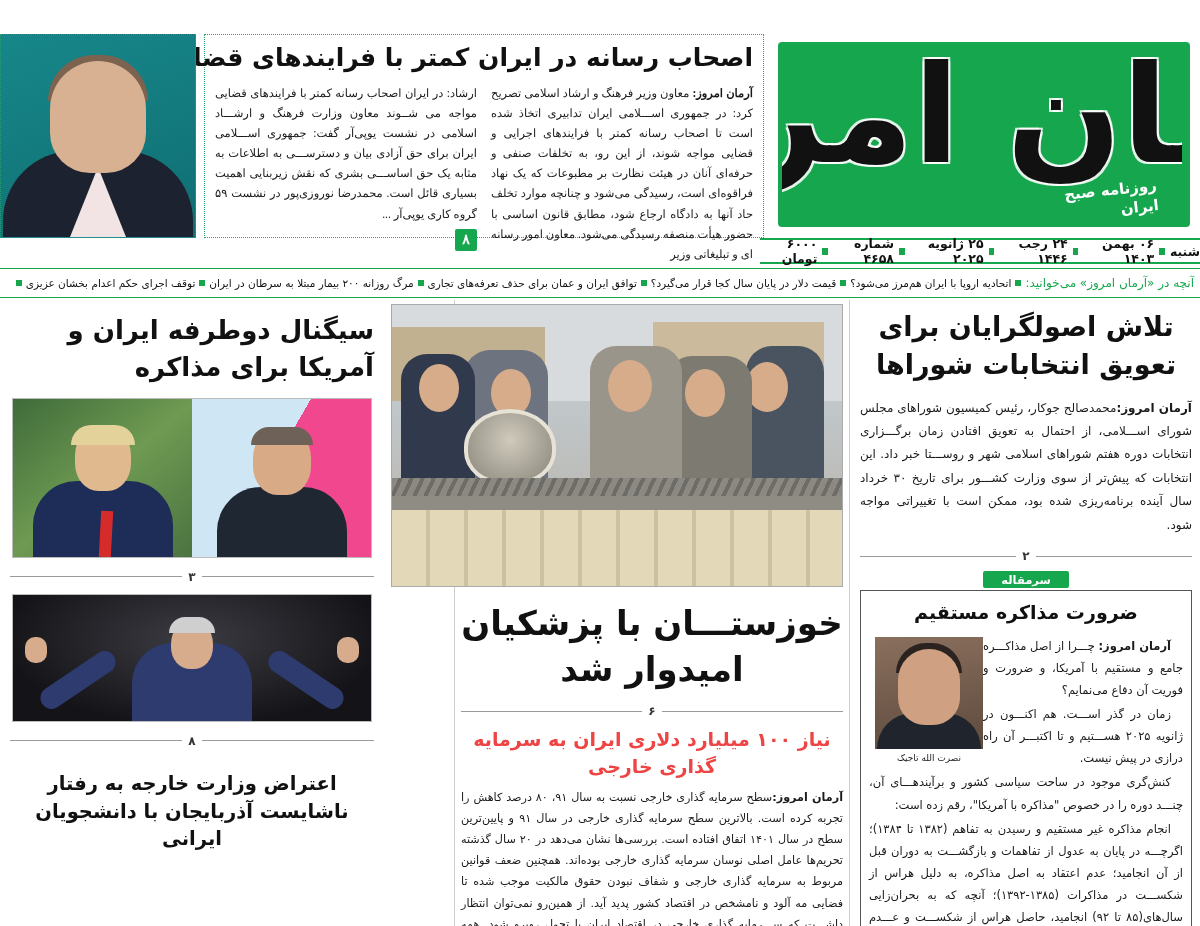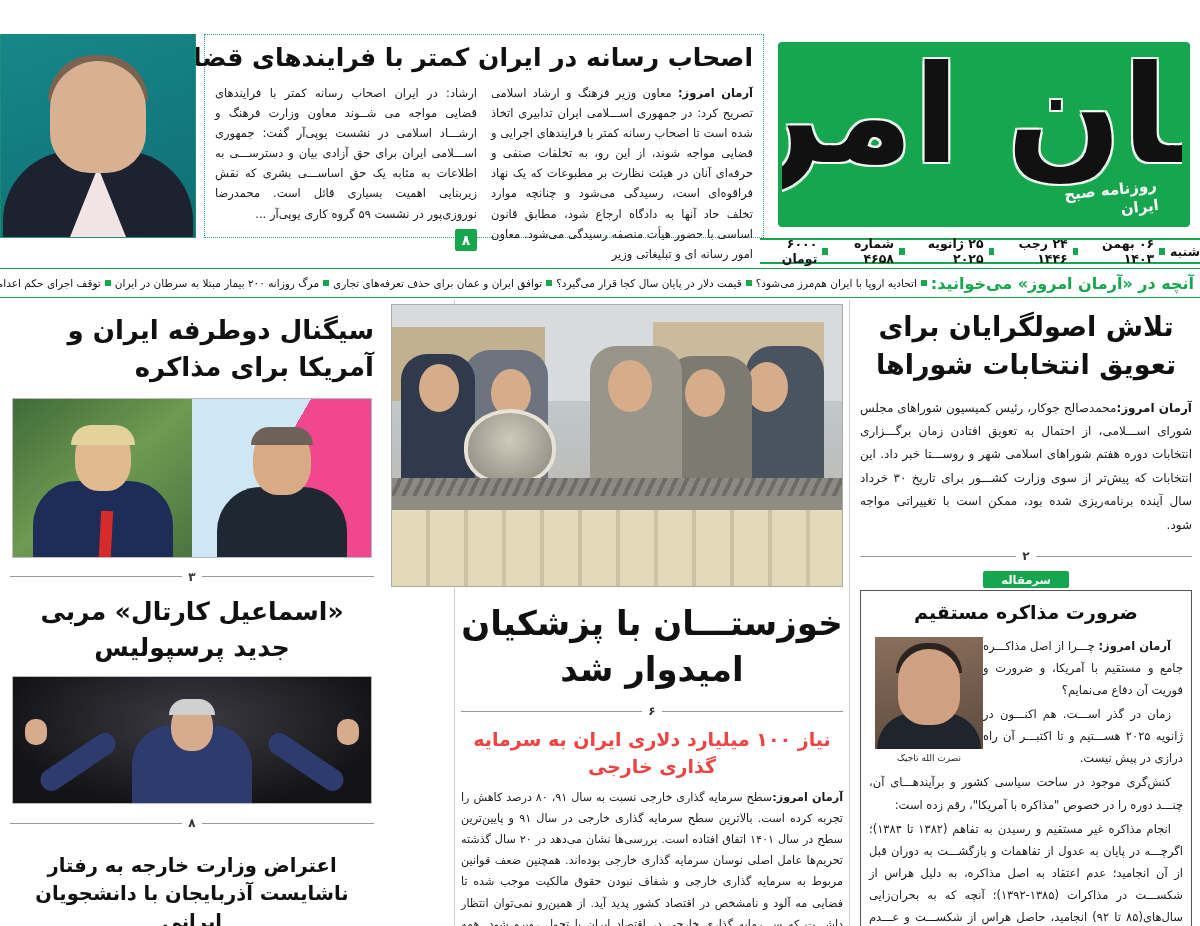--- a/index.html
+++ b/index.html
@@ -57,21 +57,21 @@
     font-size: 25px; font-weight: bold; color: #111;
     text-align: center; line-height: 1.35;
     margin-bottom: 8px; white-space: nowrap;
   }
   .lead-cols {
     display: flex; gap: 14px; direction: rtl;
   }
   .lead-col {
     flex: 1;
     font-size: 11.5px; line-height: 1.75;
-    color: #1a1a1a; text-align: justify;
+    color: #1a1a1a; text-align: justify; font-family: Liberation Serif, serif;
   }
   .lead-col b { font-weight: bold; }
   .page-badge {
     display: inline-block;
     background: #16a74e; color: #fff;
     font-size: 14px; font-weight: bold;
     width: 22px; height: 22px; line-height: 22px;
     text-align: center; border-radius: 2px;
     margin-top: 5px;
   }
@@ -119,21 +119,21 @@
   .ticker {
     position: absolute; top: 268px; right: 0;
     width: 1200px; height: 30px;
     border-top: 1.5px solid #16a74e; border-bottom: 1.5px solid #16a74e;
     display: flex; align-items: center; justify-content: flex-start;
     padding: 0 6px;
     font-size: 10.5px; color: #111;
     white-space: nowrap; overflow: hidden;
     gap: 4px;
   }
-  .ticker .lead-label { color: #16a74e; font-weight: bold; font-size: 16px; }
+  .ticker .lead-label { color: #16a74e; font-weight: normal; font-size: 12px; }
   .ticker .sq { display:inline-block; width: 6px; height: 6px; background: #16a74e; flex:none; }
   .ticker .item { flex: none; }
 
   
   .body-area { position: absolute; top: 300px; right: 0; width: 1200px; height: 626px; }
 
   
   .col-right {
     position: absolute; top: 0; right: 0; width: 348px; height: 626px;
     padding: 4px 8px 0 8px;
@@ -436,21 +436,20 @@
           <div class="duo-face" style="left:50%;transform:translateX(-50%);bottom:66px;width:56px;height:66px;background:#e0b98f;"></div>
           <div style="position:absolute;left:50%;transform:translateX(-50%);bottom:112px;width:64px;height:20px;border-radius:34px 34px 0 0;background:#e3d39b;"></div>
         </div>
       </div>
       <div class="rule-num">
         <span class="line"></span>
         <span class="num">۳</span>
         <span class="line"></span>
       </div>
 
-      <div class="h-kartal">«اسماعیل کارتال» مربی جدید پرسپولیس</div>
       <div class="photo-coach">
         <div class="coach-arm left"></div>
         <div class="coach-arm right"></div>
         <div class="coach-hand l"></div>
         <div class="coach-hand r"></div>
         <div class="coach-body"></div>
         <div class="coach-head"></div>
         <div class="coach-hair"></div>
       </div>
       <div class="rule-num">

